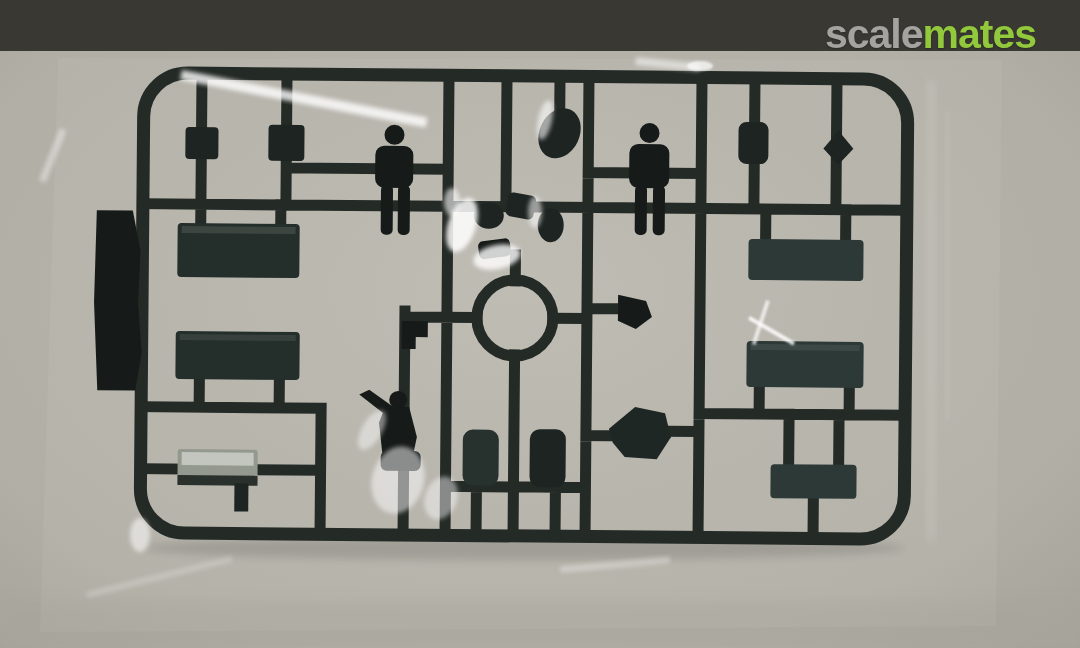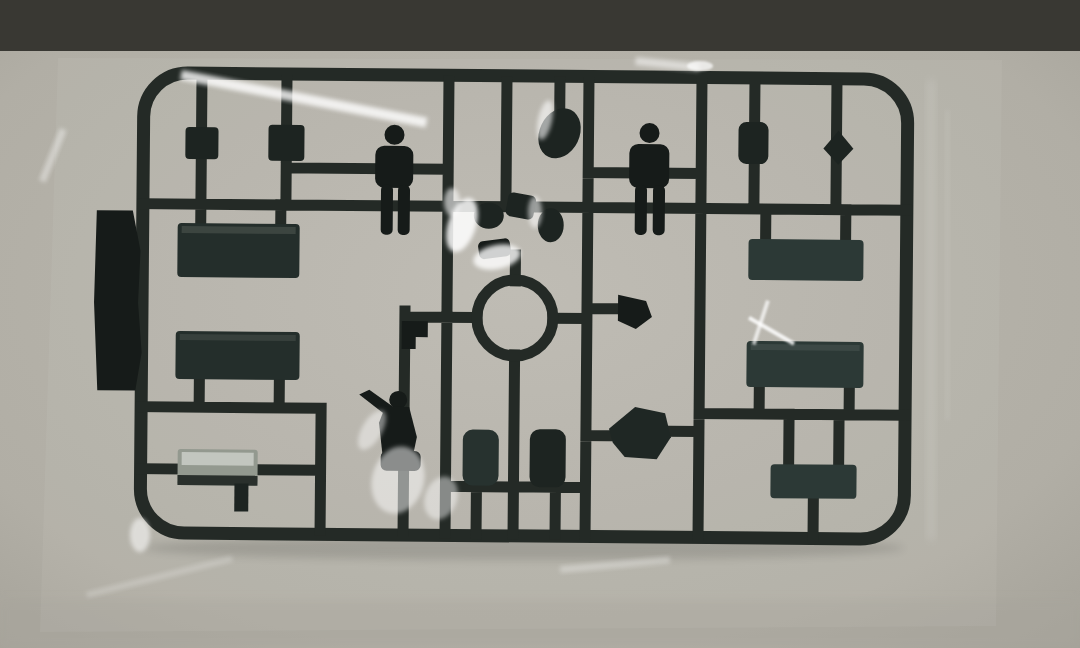--- a/index.html
+++ b/index.html
@@ -183,14 +183,17 @@
 
       <rect x="560" y="566" width="110" height="7" transform="rotate(-5 560 566)" class="sheen" opacity="0.3" filter="url(#blur2)"></rect>
       <rect x="60" y="128" width="7" height="56" transform="rotate(22 60 128)" class="sheen" opacity="0.4" filter="url(#blur2)"></rect>
       <ellipse cx="140" cy="535" rx="10" ry="17" class="sheen" opacity="0.55" filter="url(#blur2)"></ellipse>
       <rect x="86" y="592" width="150" height="6" transform="rotate(-14 86 592)" class="sheen" opacity="0.22" filter="url(#blur2)"></rect>
     </g>
   </svg>
 
   <div class="top-bar"></div>
 
+  <div class="watermark">
+    <span class="wm-prefix">scale</span><span class="wm-suffix">mates</span>
+  </div>
 
 </div>
 
 </body></html>

